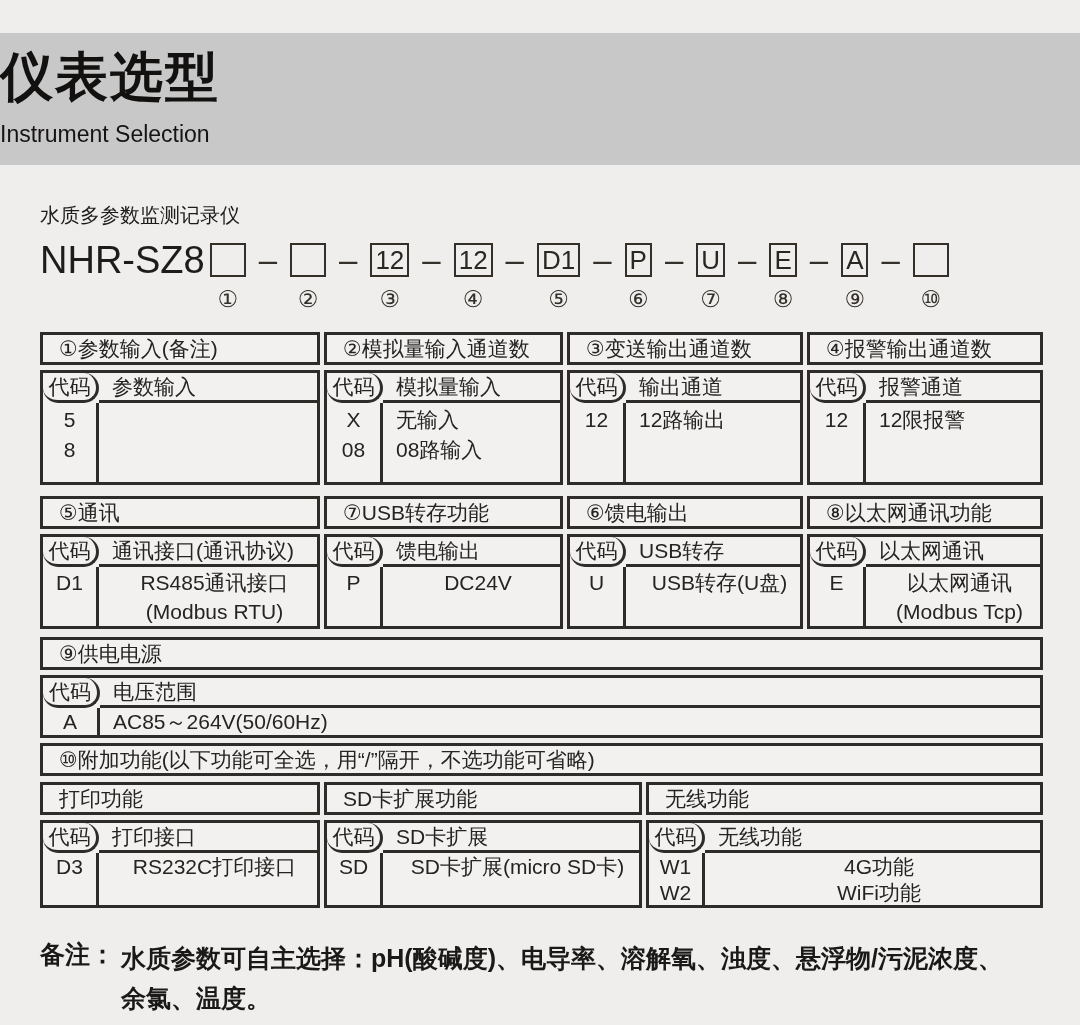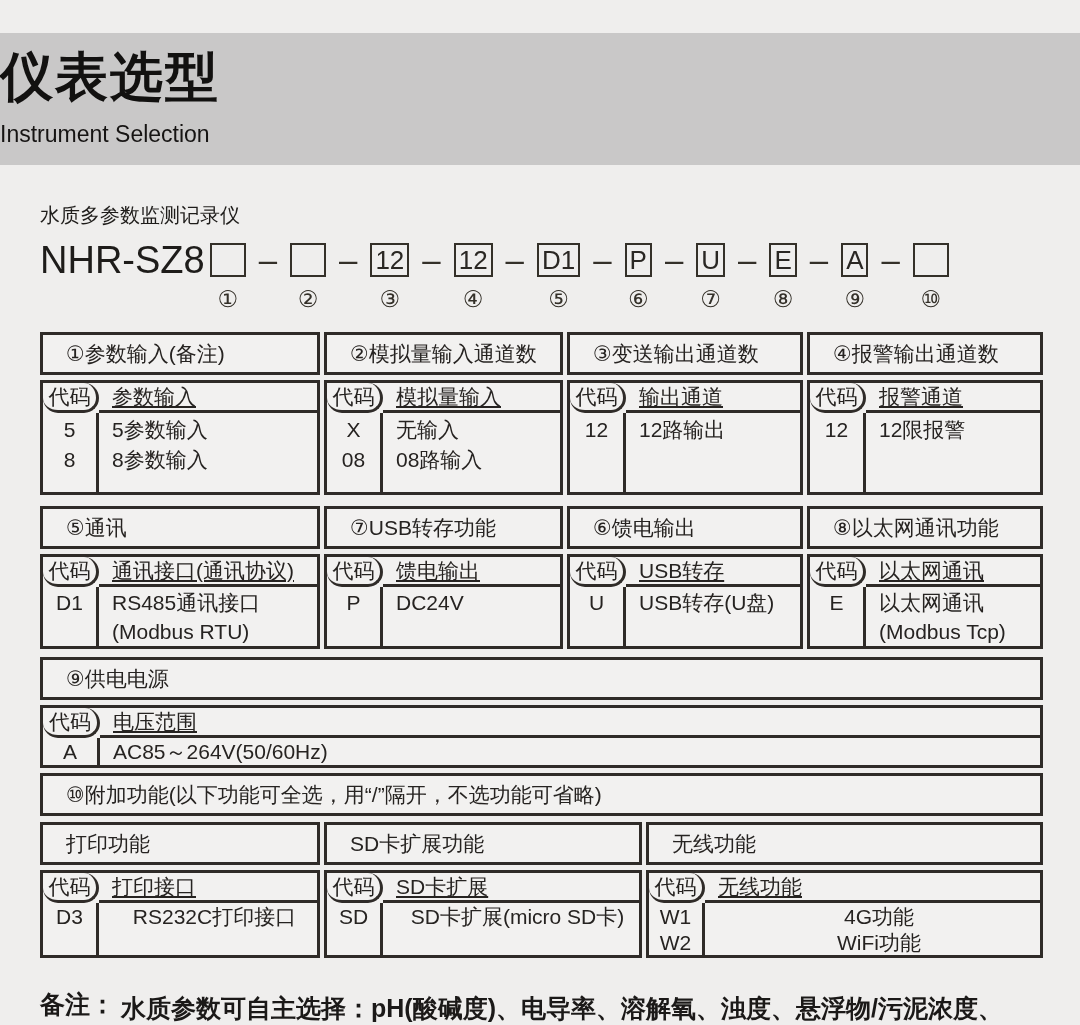--- a/index.html
+++ b/index.html
@@ -39,39 +39,39 @@
   }
   .m-box.blank{min-width:36px;}
   .m-num{margin-top:9px;font-size:23px;color:#343029;}
   .m-sep{height:34px;display:flex;align-items:center;margin:0 13px;font-size:33px;font-weight:500;color:#343029;}
   
   .spec{margin-top:19px;width:1003px;display:flex;flex-direction:column;}
   .grid4{display:grid;grid-template-columns:280px 239px 236px 236px;column-gap:4px;}
   .grid3{display:grid;grid-template-columns:280px 318px 397px;column-gap:4px;}
   .tbox{
     border:3px solid var(--bd);background:var(--cell);
-    height:43px;display:flex;align-items:center;padding-left:23px;
+    height:33px;display:flex;align-items:center;padding-left:16px;
     font-size:21px;white-space:nowrap;overflow:hidden;
   }
   .sub{
     display:grid;grid-template-columns:56px 1fr;
     border:3px solid var(--bd);background:var(--cell);
     align-content:start;
   }
   .sub.wide{grid-template-columns:57px 1fr;}
   .cell{font-size:21px;}
   .cell.code{border-right:3px solid var(--bd);text-align:center;}
   .cell.th{height:30px;border-bottom:3px solid var(--bd);display:flex;align-items:center;white-space:nowrap;overflow:hidden;}
   .cell.th.code{justify-content:center;border-radius:15px;}
-  .cell.th.desc{padding-left:13px;text-decoration:underline;}
+  .cell.th.desc{padding-left:13px;}
   .cell.body{padding-top:2px;}
   .cell.body.desc{padding-left:13px;}
   .cell.body > div{line-height:30px;white-space:nowrap;}
   .bh79{height:79px;}
-  .bh59{height:59px;padding-top:1px !important;}
+  .bh59{height:59px;padding-top:1px !important;text-align:center;}
   .bh59 > div{line-height:29px !important;}
   .bh27{height:27px;padding-top:0 !important;}
   .bh27 > div{line-height:27px !important;}
   .bh52{height:52px;padding-top:1px !important;text-align:center;}
   .bh52 > div{line-height:26px !important;}
   .mt5{margin-top:5px;}
   .mt6{margin-top:6px;}
   .mt8{margin-top:8px;}
   .mt11{margin-top:11px;}
   
@@ -157,24 +157,20 @@
       </div>
 
       <div class="grid4 mt5">
         <div class="sub">
           <div class="cell th code">代码</div>
           <div class="cell th desc">参数输入</div>
           <div class="cell body code bh79">
             <div>5</div>
             <div>8</div>
           </div>
-          <div class="cell body desc bh79">
-            <div>5参数输入</div>
-            <div>8参数输入</div>
-          </div>
         </div>
         <div class="sub">
           <div class="cell th code">代码</div>
           <div class="cell th desc">模拟量输入</div>
           <div class="cell body code bh79">
             <div>X</div>
             <div>08</div>
           </div>
           <div class="cell body desc bh79">
             <div>无输入</div>

